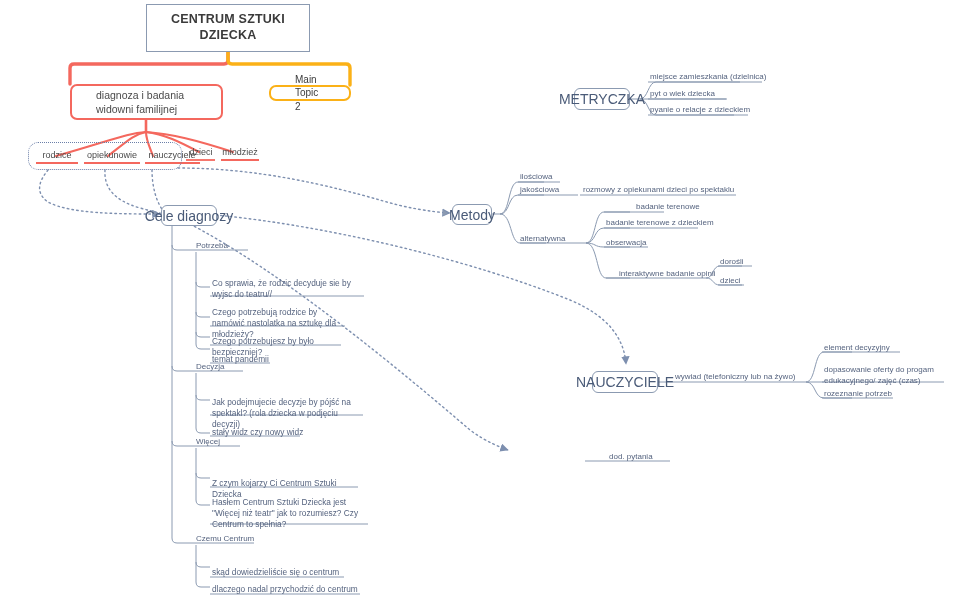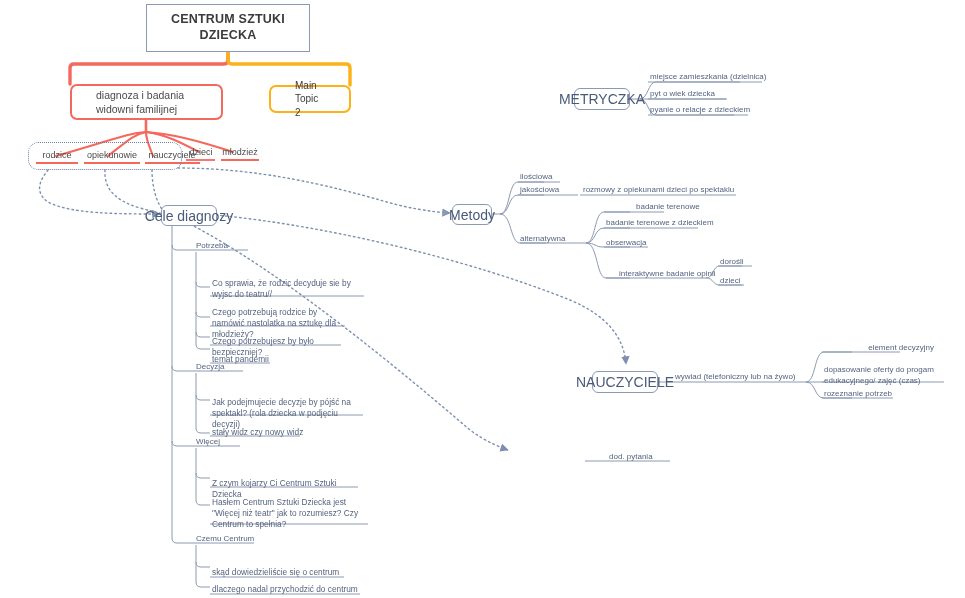--- a/index.html
+++ b/index.html
@@ -24,21 +24,21 @@
   }
 
   
   .mainbox{
     border:2px solid;border-radius:7px;background:#fff;
     display:flex;align-items:center;
     font-size:10.5px;line-height:1.35;color:#4a4a4a;
     padding:5px 24px;box-sizing:border-box;
   }
   .mt-red{left:70px;top:84px;width:153px;height:36px;border-color:#f4685e;}
-  .mt-amber{left:269px;top:85px;width:82px;height:28px;border-color:#fbb117;
+  .mt-amber{left:269px;top:85px;width:82px;height:16px;border-color:#fbb117;
             justify-content:center;color:#3b3b3b;font-size:10px;}
 
   
   .redleaf{
     font-size:9px;color:#4a4a4a;text-align:center;white-space:nowrap;
   }
 
   
   .bluebox{
     border:1px solid #8b9ab1;border-radius:6px;background:#fff;
@@ -218,21 +218,21 @@
 
   <div class="node leaf" style="left:636px;top:202px;width:100px;">badanie terenowe</div>
   <div class="node leaf" style="left:606px;top:218px;width:120px;">badanie terenowe z dzieckiem</div>
   <div class="node leaf" style="left:606px;top:238px;width:80px;">obserwacja</div>
   <div class="node leaf" style="left:607px;top:269px;width:120px;padding-left:12px;">interaktywne badanie opinii</div>
   <div class="node leaf" style="left:720px;top:257px;width:46px;">dorośli</div>
   <div class="node leaf" style="left:720px;top:276px;width:46px;">dzieci</div>
 
   <div class="node bluebox" style="left:592px;top:371px;width:66px;height:22px;">NAUCZYCIELE</div>
   <div class="node leaf" style="left:675px;top:372px;width:132px;">wywiad (telefoniczny lub na żywo)</div>
-  <div class="node leaf" style="left:824px;top:343px;width:110px;text-align:right;">element decyzyjny</div>
+  <div class="node leaf" style="left:824px;top:343px;width:110px;">element decyzyjny</div>
   <div class="node leaf" style="left:824px;top:365px;width:118px;">dopasowanie oferty do progam edukacyjnego/ zajęć (czas)</div>
   <div class="node leaf" style="left:824px;top:389px;width:100px;">rozeznanie potrzeb</div>
 
   <div class="node leaf" style="left:609px;top:452px;width:70px;">dod. pytania</div>
 
   <div class="collapse" style="left:152px;top:210px;"></div>
   <div class="node bluebox" style="left:161px;top:205px;width:56px;height:21px;">Cele diagnozy</div>
 
   <div class="node leaf" style="left:196px;top:241px;width:60px;">Potrzeba</div>
   <div class="node leaf big" style="left:212px;top:278px;width:155px;">Co sprawia, że rodzic decyduje sie by wyjsc do teatru//</div>

